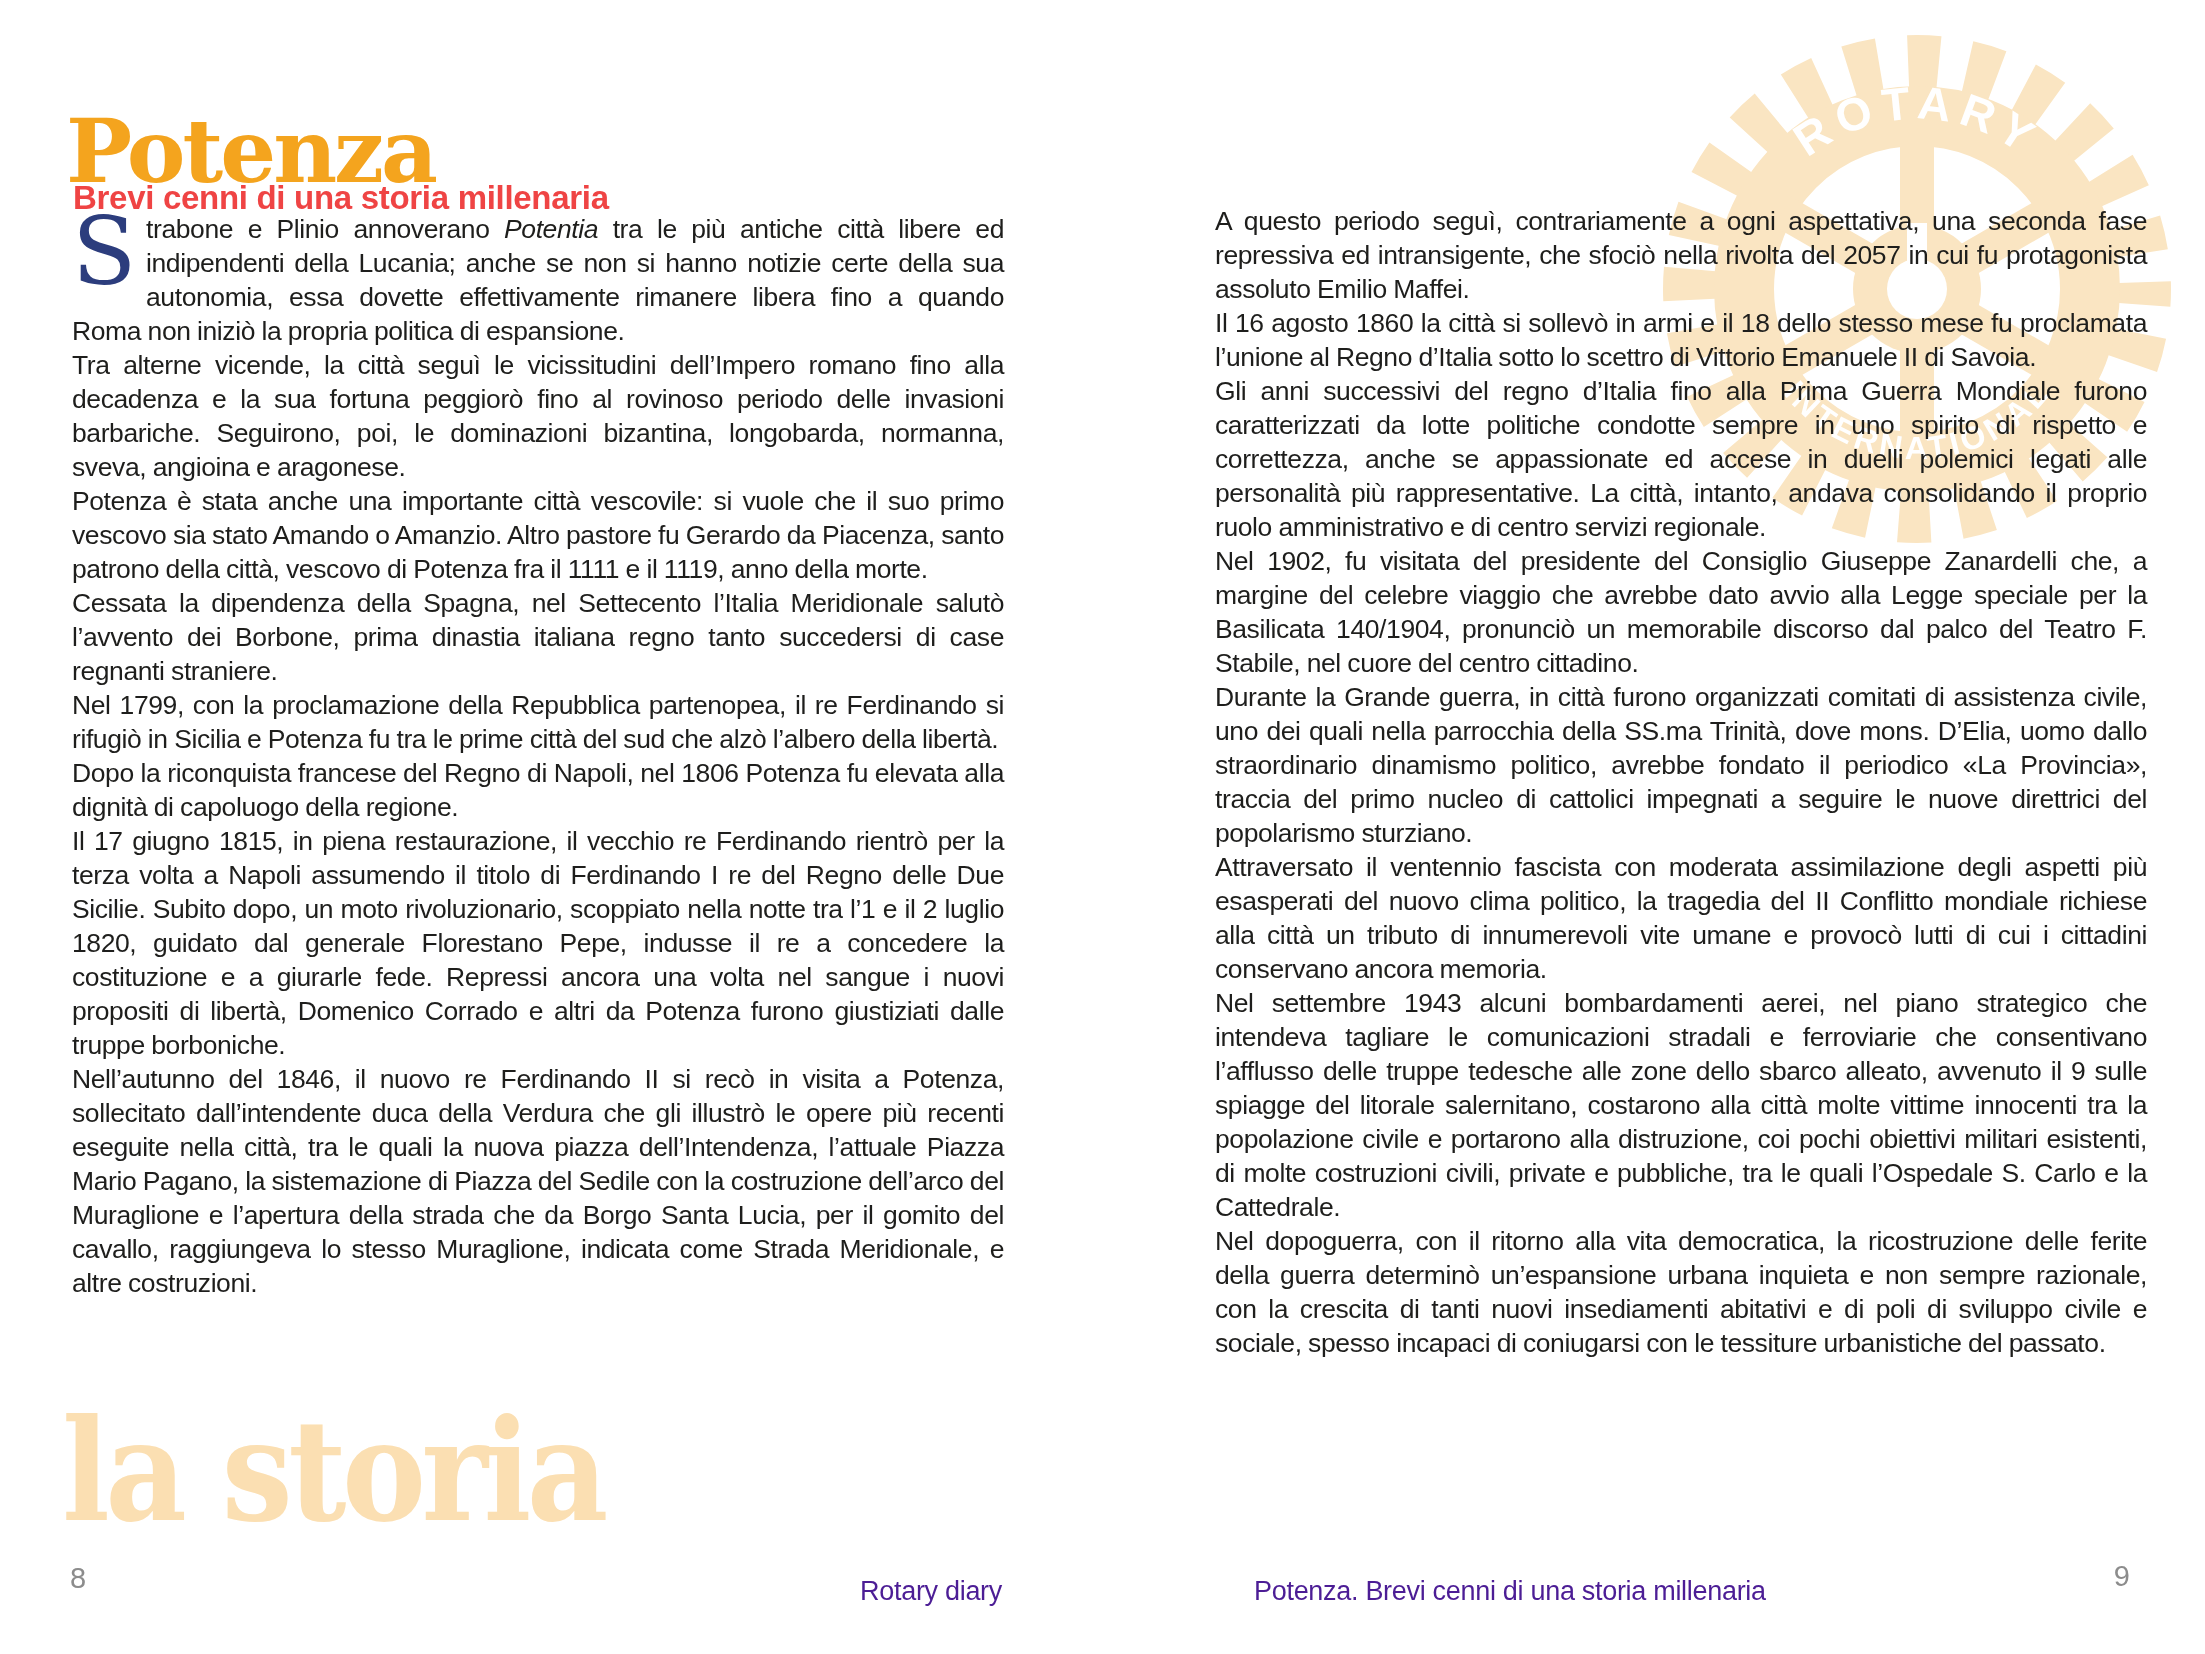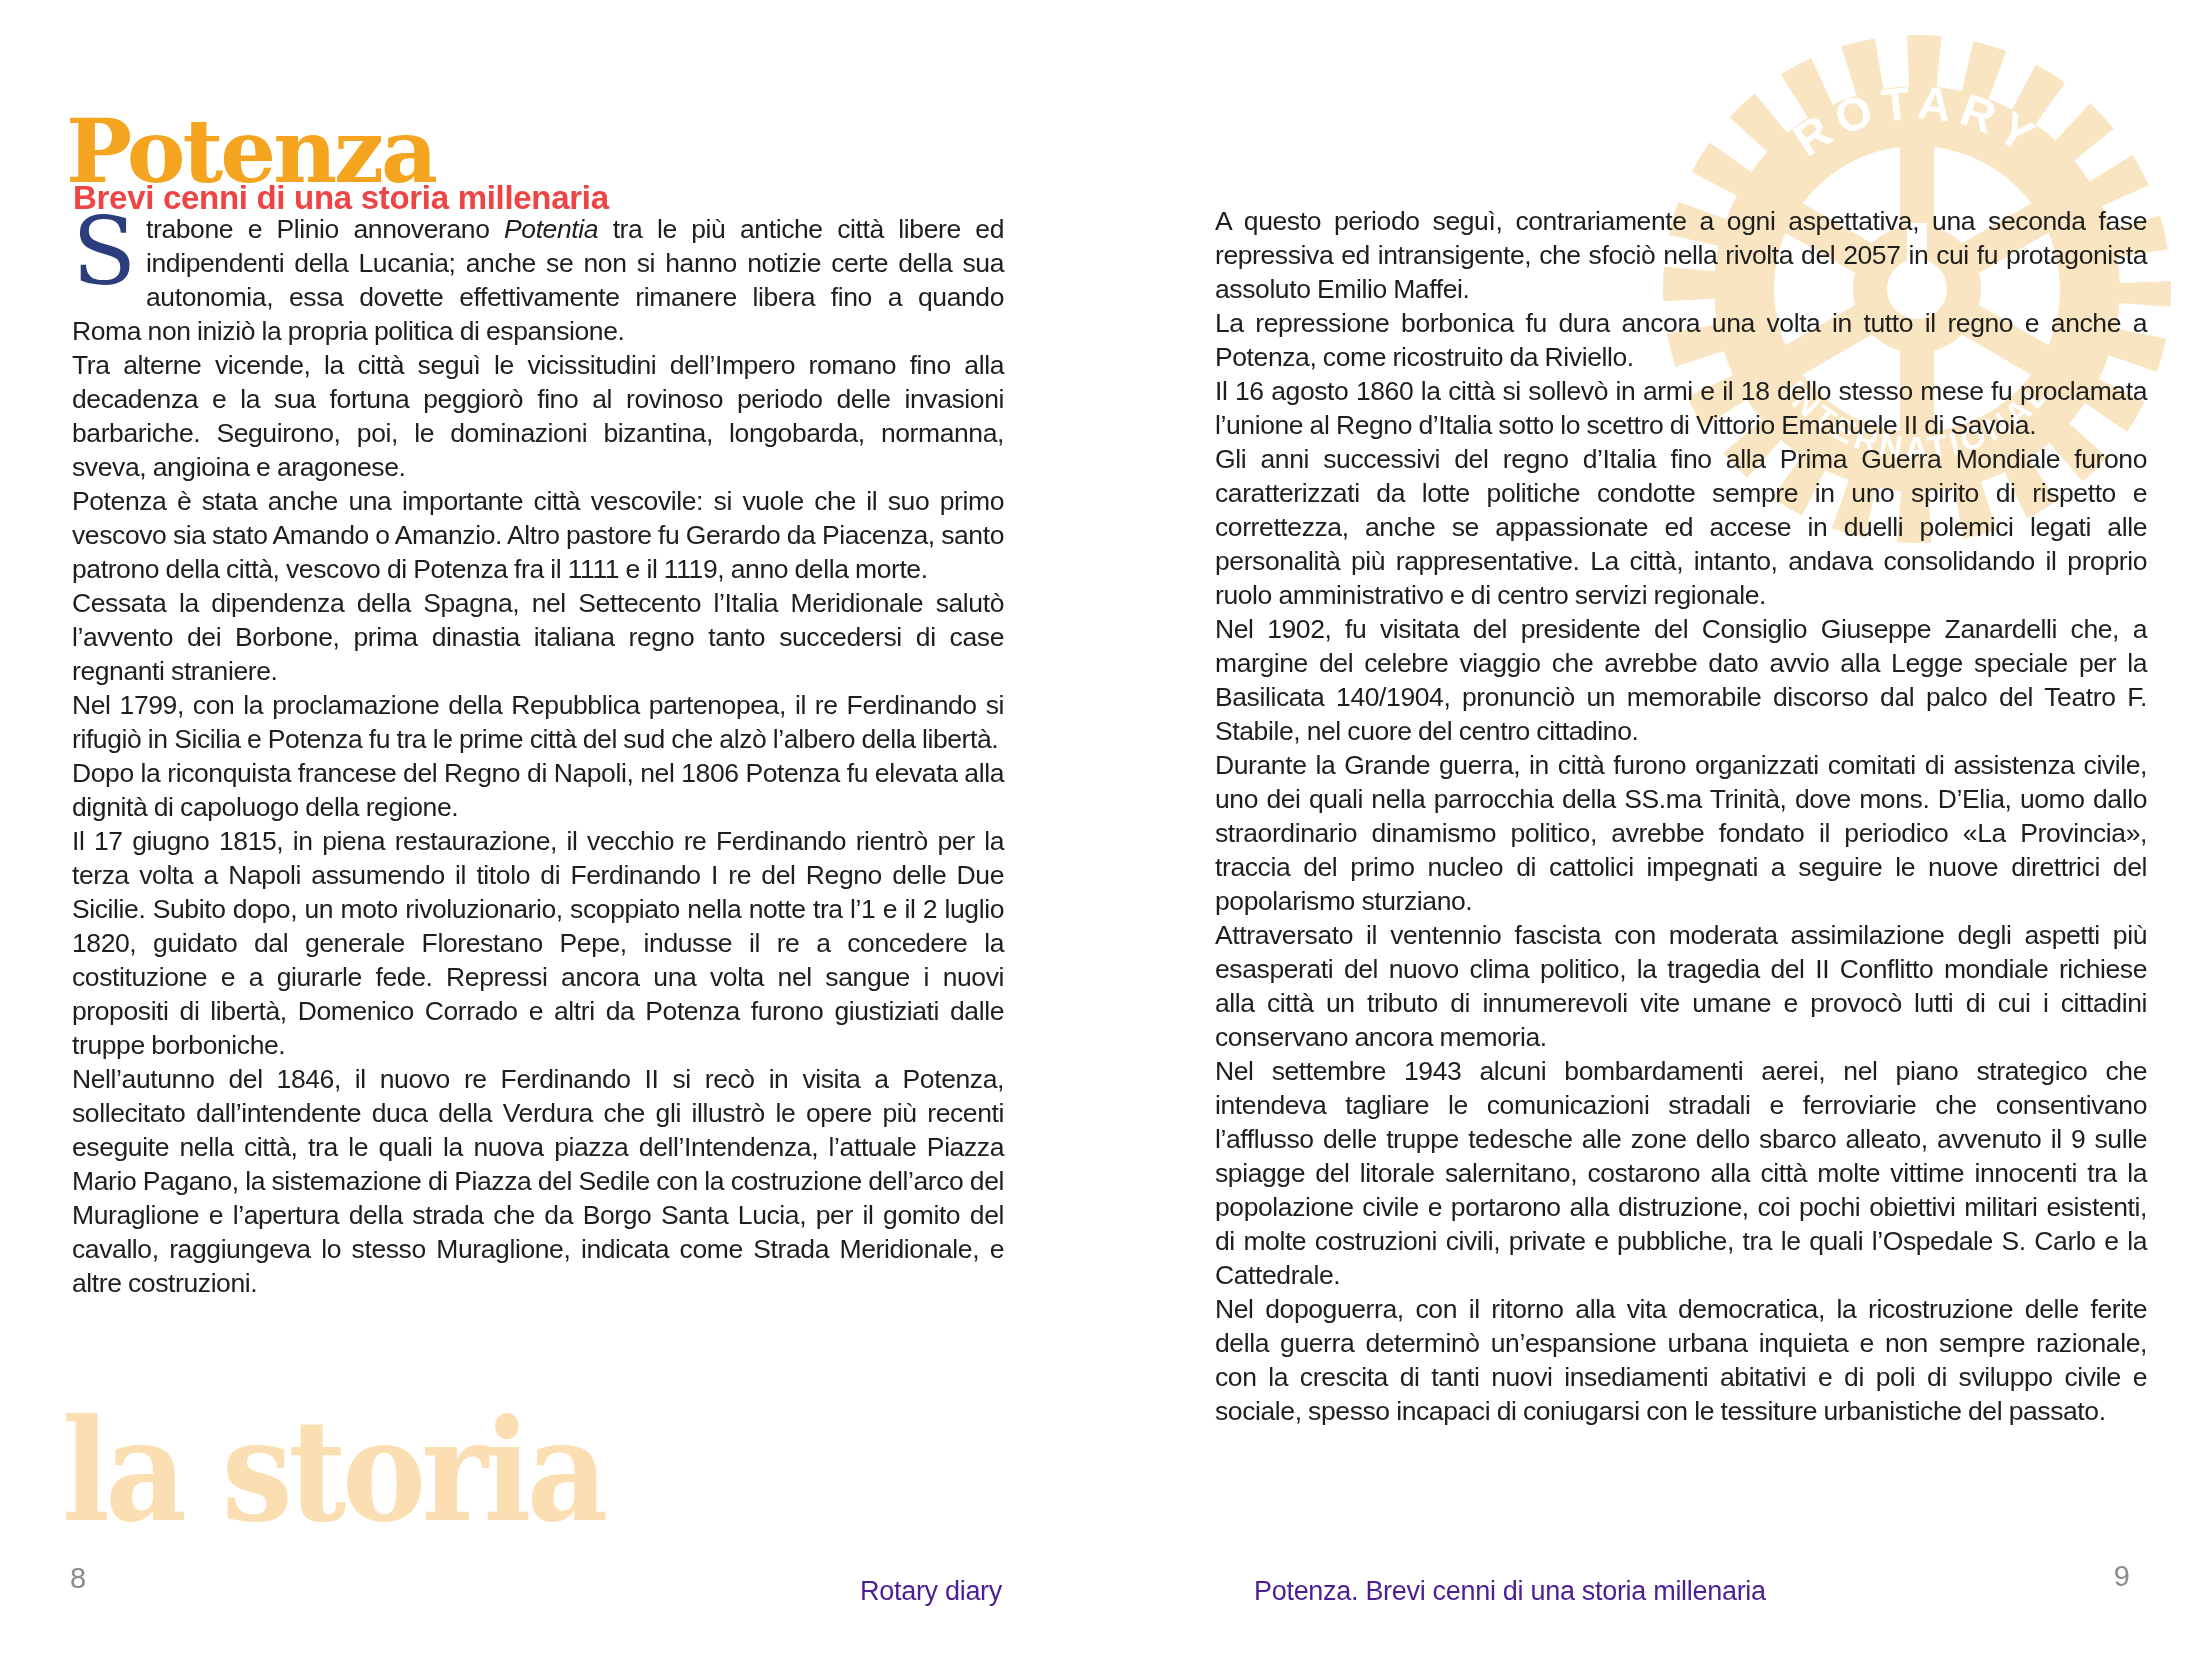--- a/index.html
+++ b/index.html
@@ -98,21 +98,20 @@
     <p>Nel 1799, con la proclamazione della Repubblica partenopea, il re Ferdinando si rifugiò in Sicilia e Potenza fu tra le prime città del sud che alzò l’albero della libertà.</p>
     <p>Dopo la riconquista francese del Regno di Napoli, nel 1806 Potenza fu elevata alla dignità di capoluogo della regione.</p>
     <p>Il 17 giugno 1815, in piena restaurazione, il vecchio re Ferdinando rientrò per la terza volta a Napoli assumendo il titolo di Ferdinando I re del Regno delle Due Sicilie. Subito dopo, un moto rivoluzionario, scoppiato nella notte tra l’1 e il 2 luglio 1820, guidato dal generale Florestano Pepe, indusse il re a concedere la costituzione e a giurarle fede. Repressi ancora una volta nel sangue i nuovi propositi di libertà, Domenico Corrado e altri da Potenza furono giustiziati dalle truppe borboniche.</p>
     <p>Nell’autunno del 1846, il nuovo re Ferdinando II si recò in visita a Potenza, sollecitato dall’intendente duca della Verdura che gli illustrò le opere più recenti eseguite nella città, tra le quali la nuova piazza dell’Intendenza, l’attuale Piazza Mario Pagano, la sistemazione di Piazza del Sedile con la costruzione dell’arco del Muraglione e l’apertura della strada che da Borgo Santa Lucia, per il gomito del cavallo, raggiungeva lo stesso Muraglione, indicata come Strada Meridionale, e altre costruzioni.</p>
   </div>
 
   <div class="section-label">la storia</div>
 
   <div id="right-col" class="body-col">
     <p>A questo periodo seguì, contrariamente a ogni aspettativa, una seconda fase repressiva ed intransigente, che sfociò nella rivolta del 2057 in cui fu protagonista assoluto Emilio Maffei.</p>
-    <p>La repressione borbonica fu dura ancora una volta in tutto il regno e anche a Potenza, come ricostruito da Riviello.</p>
     <p>Il 16 agosto 1860 la città si sollevò in armi e il 18 dello stesso mese fu proclamata l’unione al Regno d’Italia sotto lo scettro di Vittorio Emanuele II di Savoia.</p>
     <p>Gli anni successivi del regno d’Italia fino alla Prima Guerra Mondiale furono caratterizzati da lotte politiche condotte sempre in uno spirito di rispetto e correttezza, anche se appassionate ed accese in duelli polemici legati alle personalità più rappresentative. La città, intanto, andava consolidando il proprio ruolo amministrativo e di centro servizi regionale.</p>
     <p>Nel 1902, fu visitata del presidente del Consiglio Giuseppe Zanardelli che, a margine del celebre viaggio che avrebbe dato avvio alla Legge speciale per la Basilicata 140/1904, pronunciò un memorabile discorso dal palco del Teatro F. Stabile, nel cuore del centro cittadino.</p>
     <p>Durante la Grande guerra, in città furono organizzati comitati di assistenza civile, uno dei quali nella parrocchia della SS.ma Trinità, dove mons. D’Elia, uomo dallo straordinario dinamismo politico, avrebbe fondato il periodico «La Provincia», traccia del primo nucleo di cattolici impegnati a seguire le nuove direttrici del popolarismo sturziano.</p>
     <p>Attraversato il ventennio fascista con moderata assimilazione degli aspetti più esasperati del nuovo clima politico, la tragedia del II Conflitto mondiale richiese alla città un tributo di innumerevoli vite umane e provocò lutti di cui i cittadini conservano ancora memoria.</p>
     <p>Nel settembre 1943 alcuni bombardamenti aerei, nel piano strategico che intendeva tagliare le comunicazioni stradali e ferroviarie che consentivano l’afflusso delle truppe tedesche alle zone dello sbarco alleato, avvenuto il 9 sulle spiagge del litorale salernitano, costarono alla città molte vittime innocenti tra la popolazione civile e portarono alla distruzione, coi pochi obiettivi militari esistenti, di molte costruzioni civili, private e pubbliche, tra le quali l’Ospedale S. Carlo e la Cattedrale.</p>
     <p>Nel dopoguerra, con il ritorno alla vita democratica, la ricostruzione delle ferite della guerra determinò un’espansione urbana inquieta e non sempre razionale, con la crescita di tanti nuovi insediamenti abitativi e di poli di sviluppo civile e sociale, spesso incapaci di coniugarsi con le tessiture urbanistiche del passato.</p>
   </div>
 
   <div id="pagenum-left" class="pagenum">8</div>

